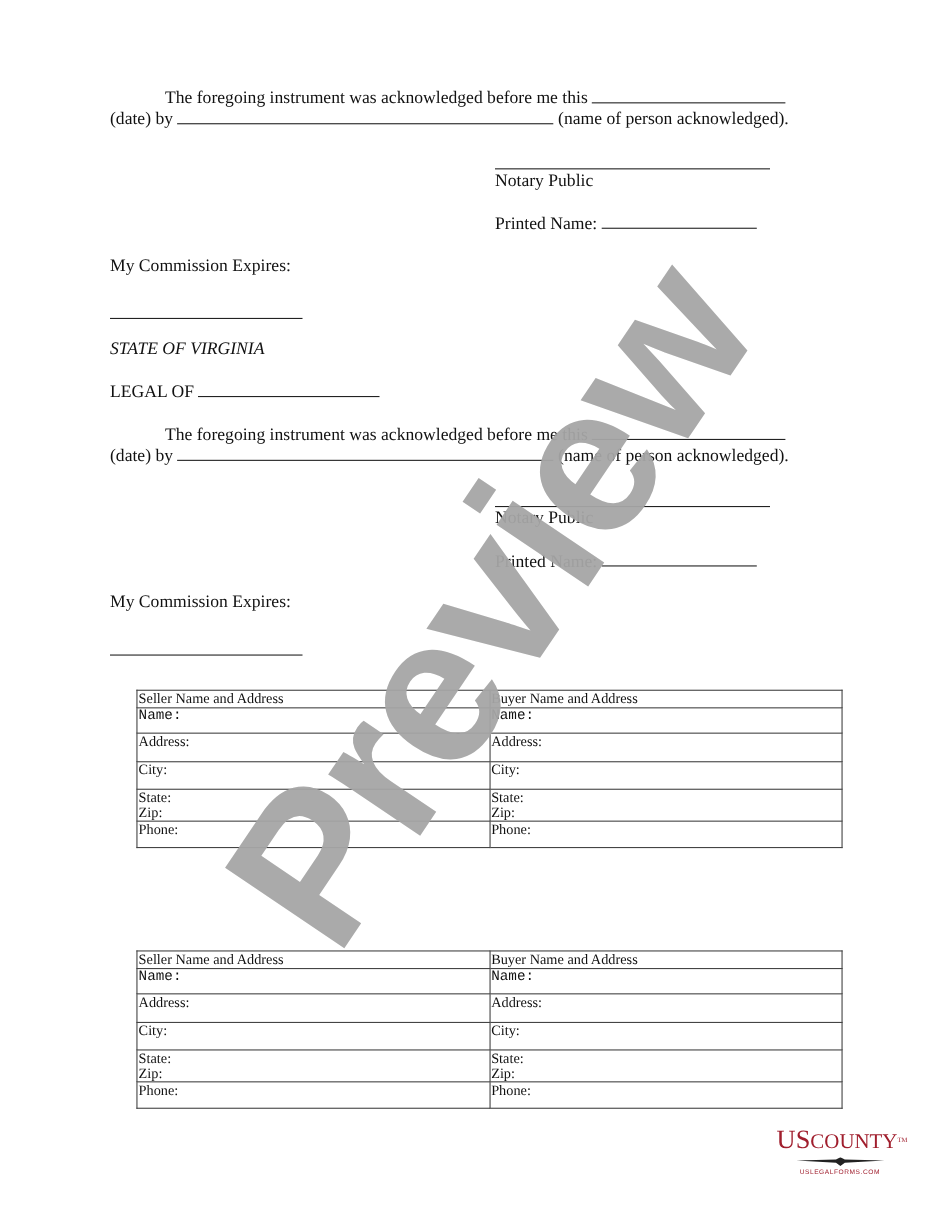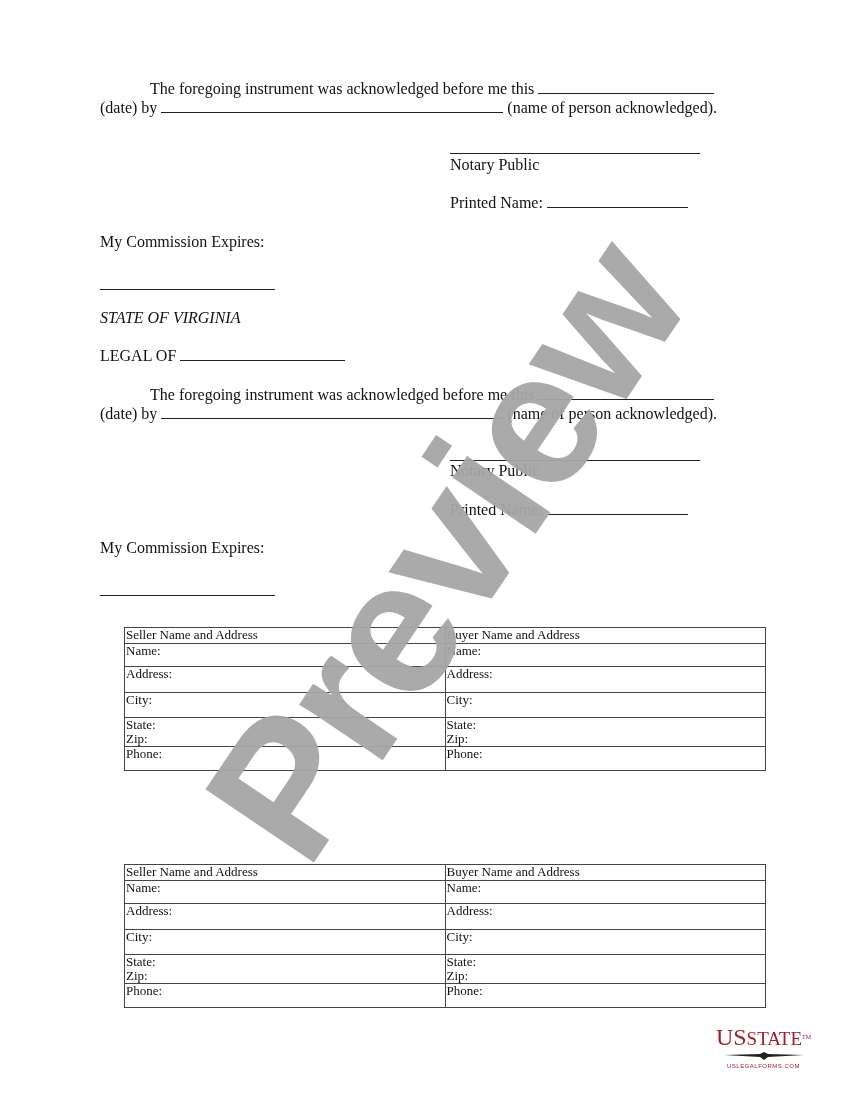--- a/index.html
+++ b/index.html
@@ -5,21 +5,21 @@
     html, body { margin: 0; padding: 0; background: #ffffff; }
     body { width: 850px; height: 1100px; position: relative; overflow: hidden;
            font-family: "Liberation Serif", serif; color: #111; font-size: 16px; }
     .line { position: absolute; white-space: nowrap; line-height: 19px; }
     .uline { display: inline-block; border-bottom: 1px solid #222; height: 14px; vertical-align: baseline; }
     .sigline { position: absolute; border-bottom: 1px solid #222; height: 0; }
     table.party { position: absolute; border-collapse: collapse; width: 642px; left: 124px;
                   font-size: 13px; line-height: 14px; }
     table.party td { border: 1px solid #444; padding: 0 0 0 1px; vertical-align: top; width: 50%; }
     table.party tr.hdr td { height: 15px; }
-    table.party tr.r1 td { height: 22px; }
+    table.party tr.r1 td { height: 22px; font-family: Liberation Mono, monospace; }
     table.party tr.r2 td { height: 25px; }
     table.party tr.r3 td { height: 24px; }
     table.party tr.r4 td { height: 24px; }
     table.party tr.r5 td { height: 23px; }
     .split { display: flex; flex-direction: column; }
     .split .a { width: 90px; }
     .split .b2 { width: 199px; }
     .watermark { position: absolute; left: 95px; top: 455px; width: 700px; text-align: center;
                  font-family: "Liberation Sans", sans-serif; font-weight: bold; font-size: 190px;
                  color: #a6a6a6; transform: rotate(-56deg); transform-origin: center center;
@@ -150,18 +150,18 @@
   <tr class="r5">
     <td><span>Phone:</span></td>
     <td><span>Phone:</span></td>
   </tr>
 </tbody>
   </table>
 
 <div class="watermark">Preview</div>
 
 <div class="logo">
-  <div class="brand"><span>US</span><small>STATE</small><span class="tm">TM</span></div>
+  <div class="brand"><span>US</span><small>COUNTY</small><span class="tm">TM</span></div>
   <svg class="eagle" width="80" height="8" viewBox="0 0 80 8">
     <path d="M0 3 L36 2 L40 0 L44 2 L80 3 L44 5 L40 8 L36 5 Z" fill="#222"></path>
   </svg>
   <div class="url">USLEGALFORMS.COM</div>
 </div>
 
 </body></html>

